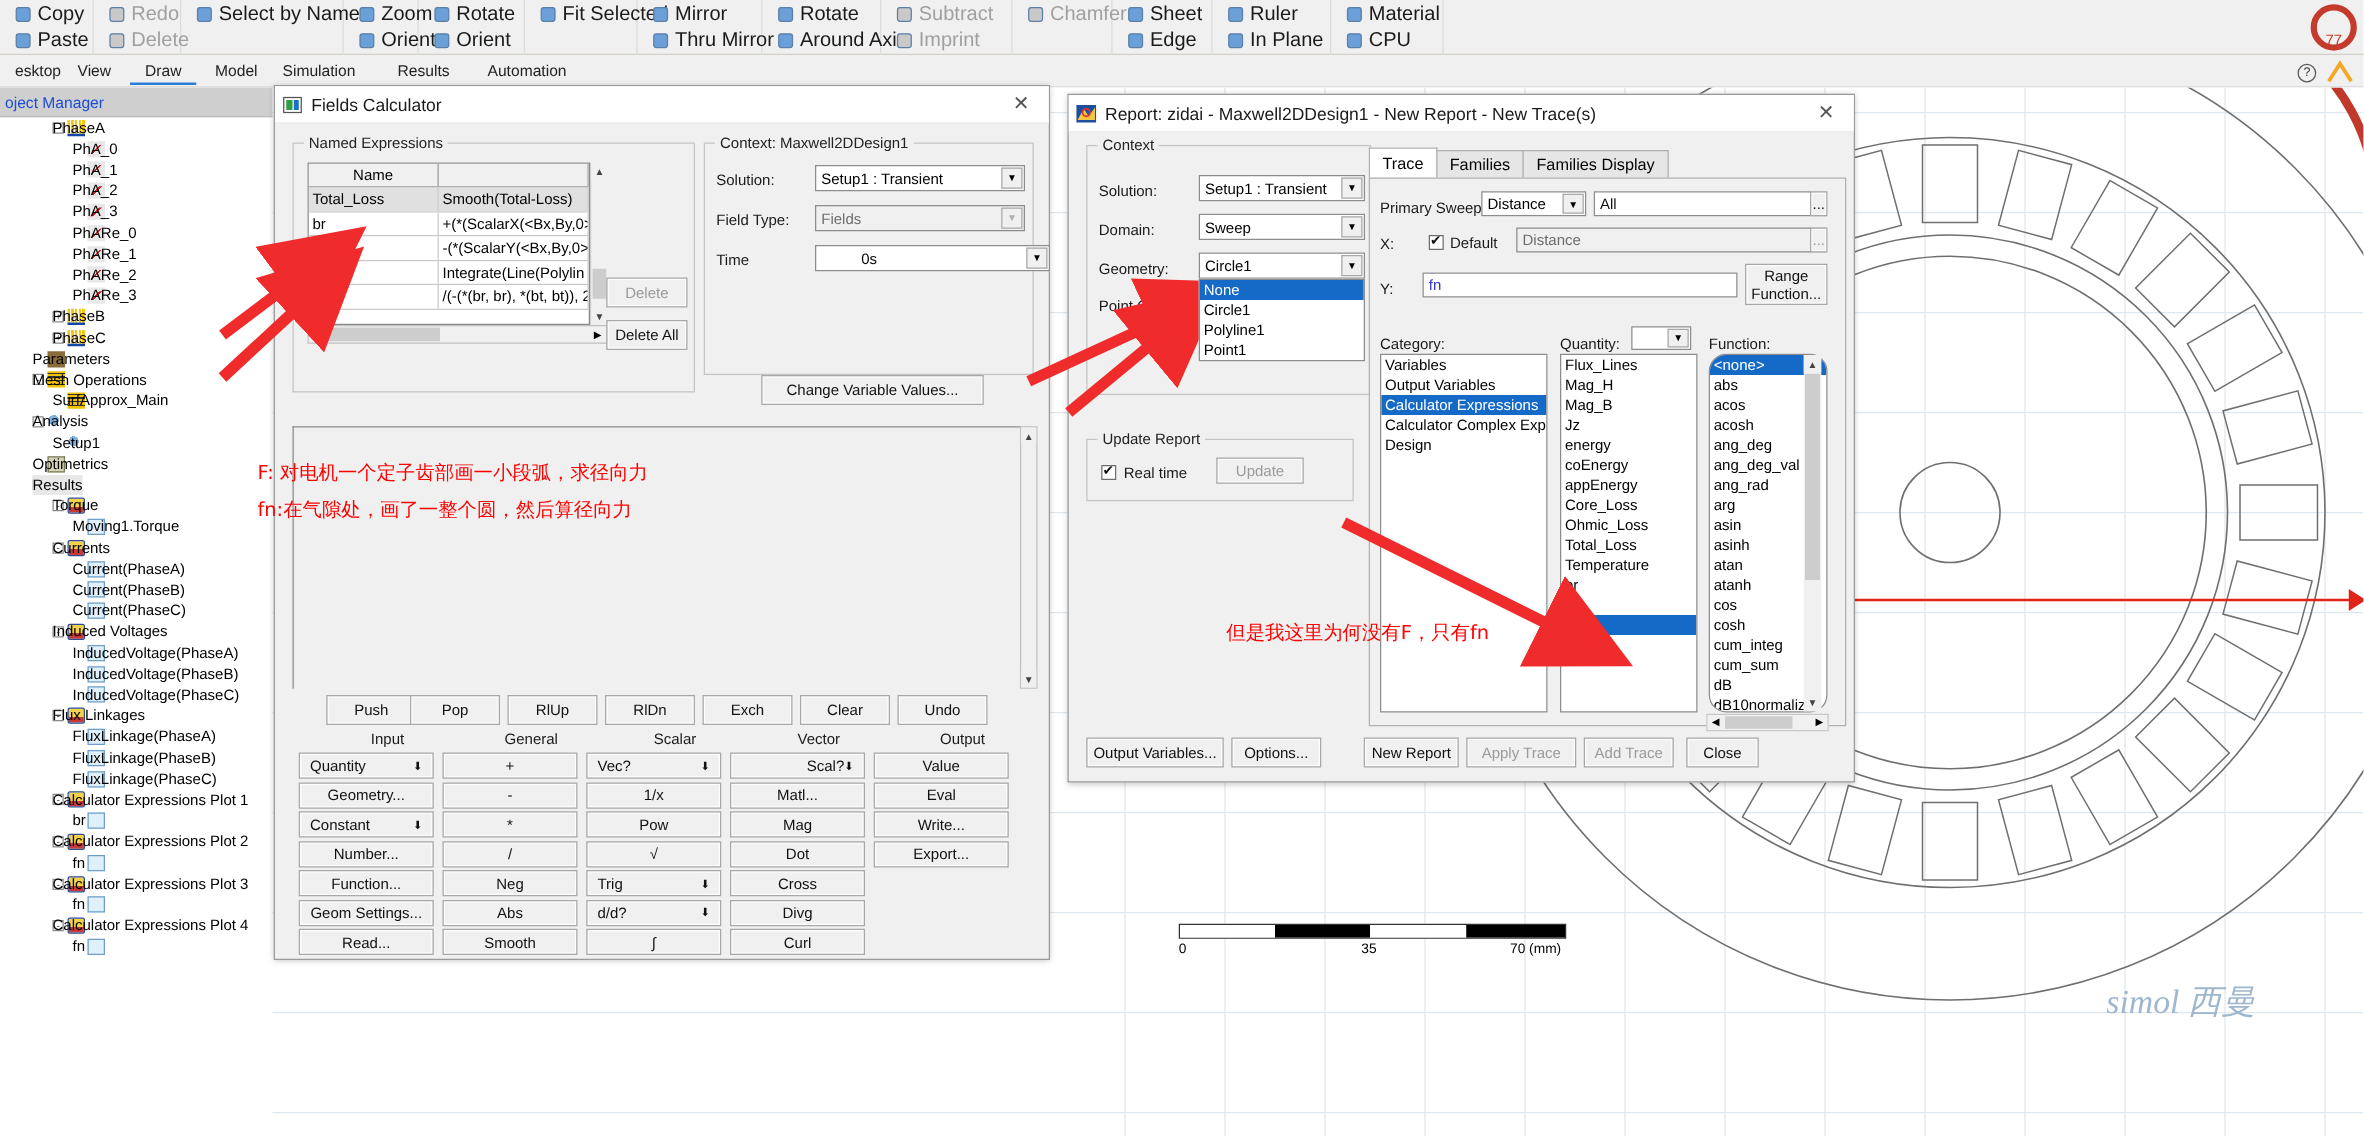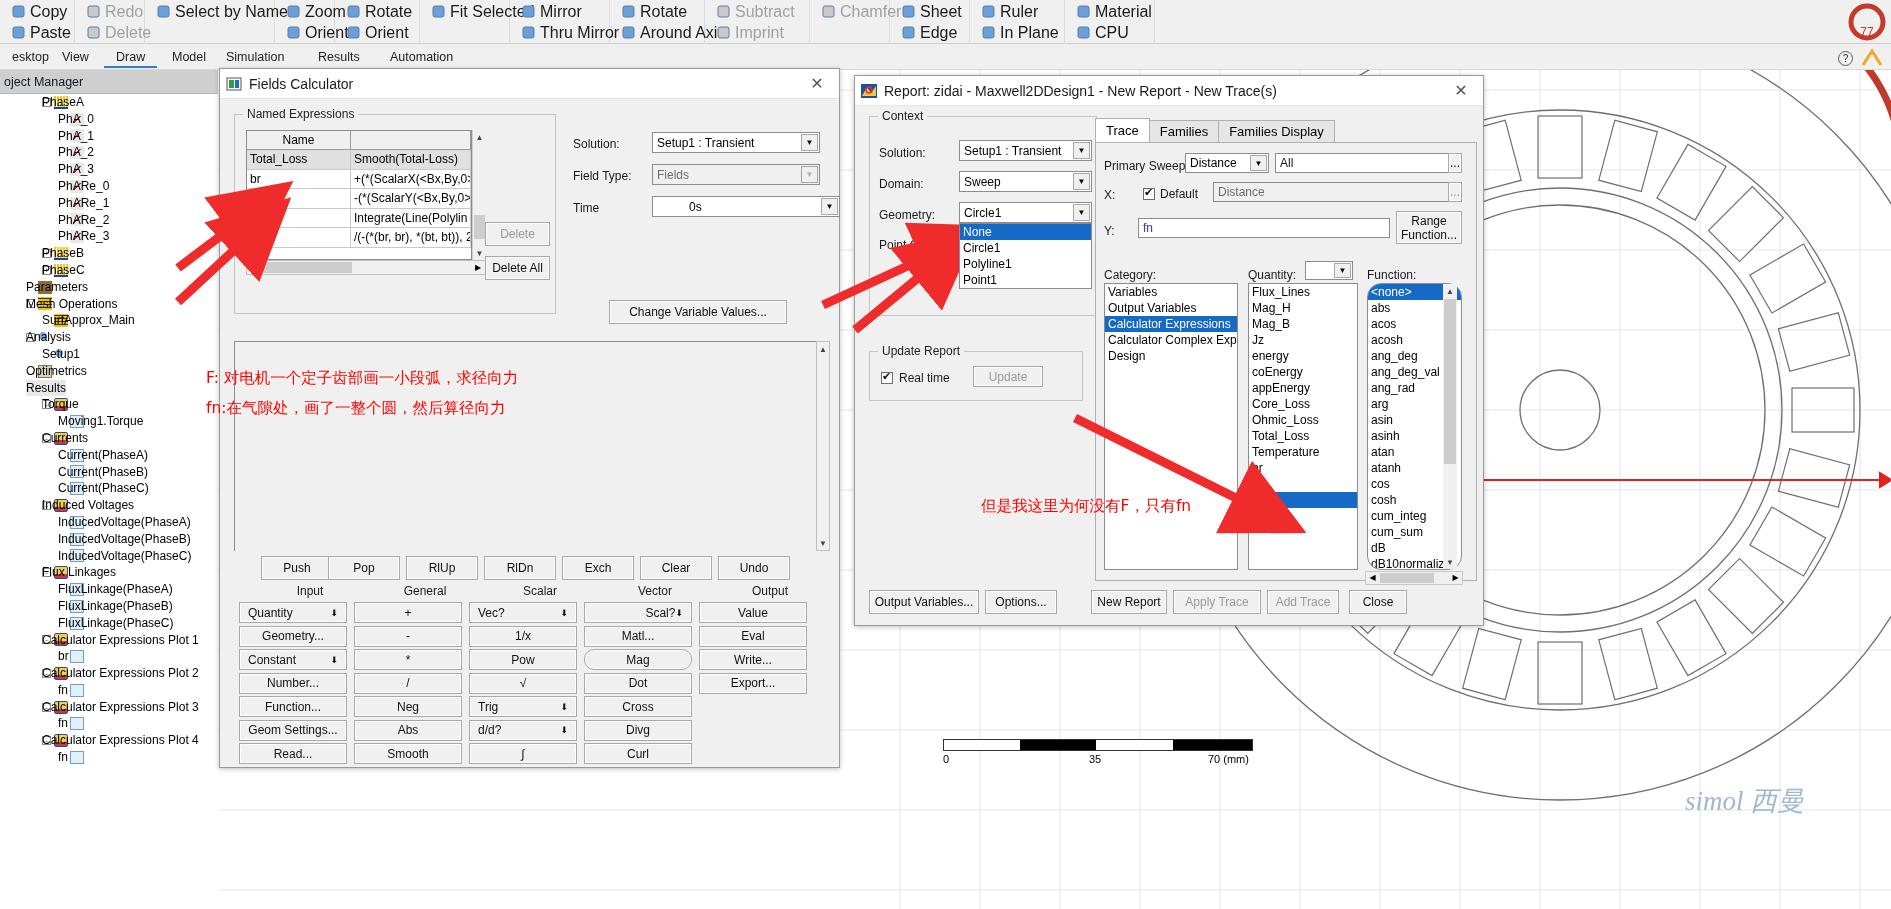--- a/index.html
+++ b/index.html
@@ -19,21 +19,21 @@
   
   #menubar { position:absolute; left:0; top:44px; width:1891px; height:26px; background:#f0f0f0; border-bottom:1px solid #d8d8d8; }
   .menu-item { position:absolute; top:3px; height:21px; line-height:21px; padding:0 12px; font-size:12.5px; color:#222; }
   .menu-item.active { border-bottom:2px solid #2b7fd4; }
   #helpicons { position:absolute; right:8px; top:4px; display:flex; gap:8px; align-items:center; }
   .circ-q { width:15px;height:15px;border:1px solid #5a5a5a;border-radius:50%;font-size:10px;line-height:13px;text-align:center;color:#333; }
   
   #canvas { position:absolute; left:0; top:70px; width:1891px; height:839px; background:#ffffff; overflow:hidden; }
   
   #tree-head { position:absolute; left:0; top:70px; width:218px; height:24px; background:#cfcfcf; border-bottom:1px solid #b5b5b5;
-               font-size:12.5px; color:#0f172a; line-height:24px; padding-left:4px; overflow:hidden; }
+               font-size:12.5px; color:#1d4ed8; line-height:24px; padding-left:4px; overflow:hidden; }
   #tree { position:absolute; left:0; top:94px; width:218px; height:815px; background:#fff; overflow:hidden; font-size:12px; }
   .tr { position:relative; height:16.8px; line-height:16.8px; white-space:nowrap; display:flex; align-items:center; }
   .tr .tgl { width:9px;height:9px;border:1px solid #8a8a8a;background:#fff;font-size:8px;line-height:7px;text-align:center;color:#333;flex:none;margin-right:3px; }
   .tr .nodash { width:9px; flex:none; margin-right:3px;}
   .tr .ico { width:14px; height:13px; flex:none; margin-right:4px; position:relative; }
   .tr .lbl { font-size:12px; color:#000; }
   .tr .lbl.sel { background:#e8e8e8; }
   
   .ic-coil { background:repeating-linear-gradient(90deg,#f5c518 0 2px,#fff 2px 3px); border-bottom:2px solid #1247a5; }
   .ic-wave { background:#e8e8e8; }
@@ -682,20 +682,23 @@
     <div style="position:absolute;right:0;top:0;width:14px;height:13px;text-align:center;font-size:8px;line-height:13px;">▶</div>
   </div>
   <div class="btn dis" style="left:265px; top:153px; width:65px; height:24px;">Delete</div>
   <div class="btn" style="left:265px; top:187px; width:65px; height:24px;">Delete All</div>
   <div class="btn" style="left:69px; top:275px; width:118px; height:22px;">Add ...</div>
   <div class="btn dis" style="left:196px; top:275px; width:132px; height:22px;">Copy to stack</div>
   <span class="lbl" style="left:14px; top:311px;">Library:</span>
   <div class="btn" style="left:69px; top:305px; width:118px; height:22px;">Load From...</div>
   <div class="btn" style="left:196px; top:305px; width:132px; height:22px;">Save To...</div>
 
+  <div class="grp" style="left:343px; top:45px; width:264px; height:186px;">
+    <span class="cap">Context: Maxwell2DDesign1</span>
+  </div>
   <span class="lbl" style="left:353px; top:68px;">Solution:</span>
   <div class="combo" style="left:432px; top:63px; width:168px; height:21px;">
     <span>Setup1 : Transient</span>
     <span class="arw">▼</span>
   </div>
   <span class="lbl" style="left:353px; top:100px;">Field Type:</span>
   <div class="combo ro" style="left:432px; top:95px; width:168px; height:21px;">
     <span>Fields</span>
     <span class="arw">▼</span>
   </div>
@@ -765,21 +768,21 @@
     <div class="btn" style="left: 19px; top: 580px; width: 108px; height: 21px; justify-content: space-between; padding: 0px 8px;">
       <span>Constant</span>
       <span style="font-size: 9px;">⬇</span>
     </div>
     <div class="btn" style="left: 134px; top: 580px; width: 108px; height: 21px; justify-content: center; padding: 0px 8px;">
       <span>*</span>
     </div>
     <div class="btn" style="left: 249px; top: 580px; width: 108px; height: 21px; justify-content: center; padding: 0px 8px;">
       <span>Pow</span>
     </div>
-    <div class="btn" style="left: 364px; top: 580px; width: 108px; height: 21px; justify-content: center; padding: 0px 8px; border-radius: 10px;">
+    <div class="btn" style="left: 364px; top: 580px; width: 108px; height: 21px; justify-content: center; padding: 0px 8px;">
       <span>Mag</span>
     </div>
     <div class="btn" style="left: 479px; top: 580px; width: 108px; height: 21px; justify-content: center; padding: 0px 8px;">
       <span>Write...</span>
     </div>
     <div class="btn" style="left: 19px; top: 603.5px; width: 108px; height: 21px; justify-content: center; padding: 0px 8px;">
       <span>Number...</span>
     </div>
     <div class="btn" style="left: 134px; top: 603.5px; width: 108px; height: 21px; justify-content: center; padding: 0px 8px;">
       <span>/</span>

